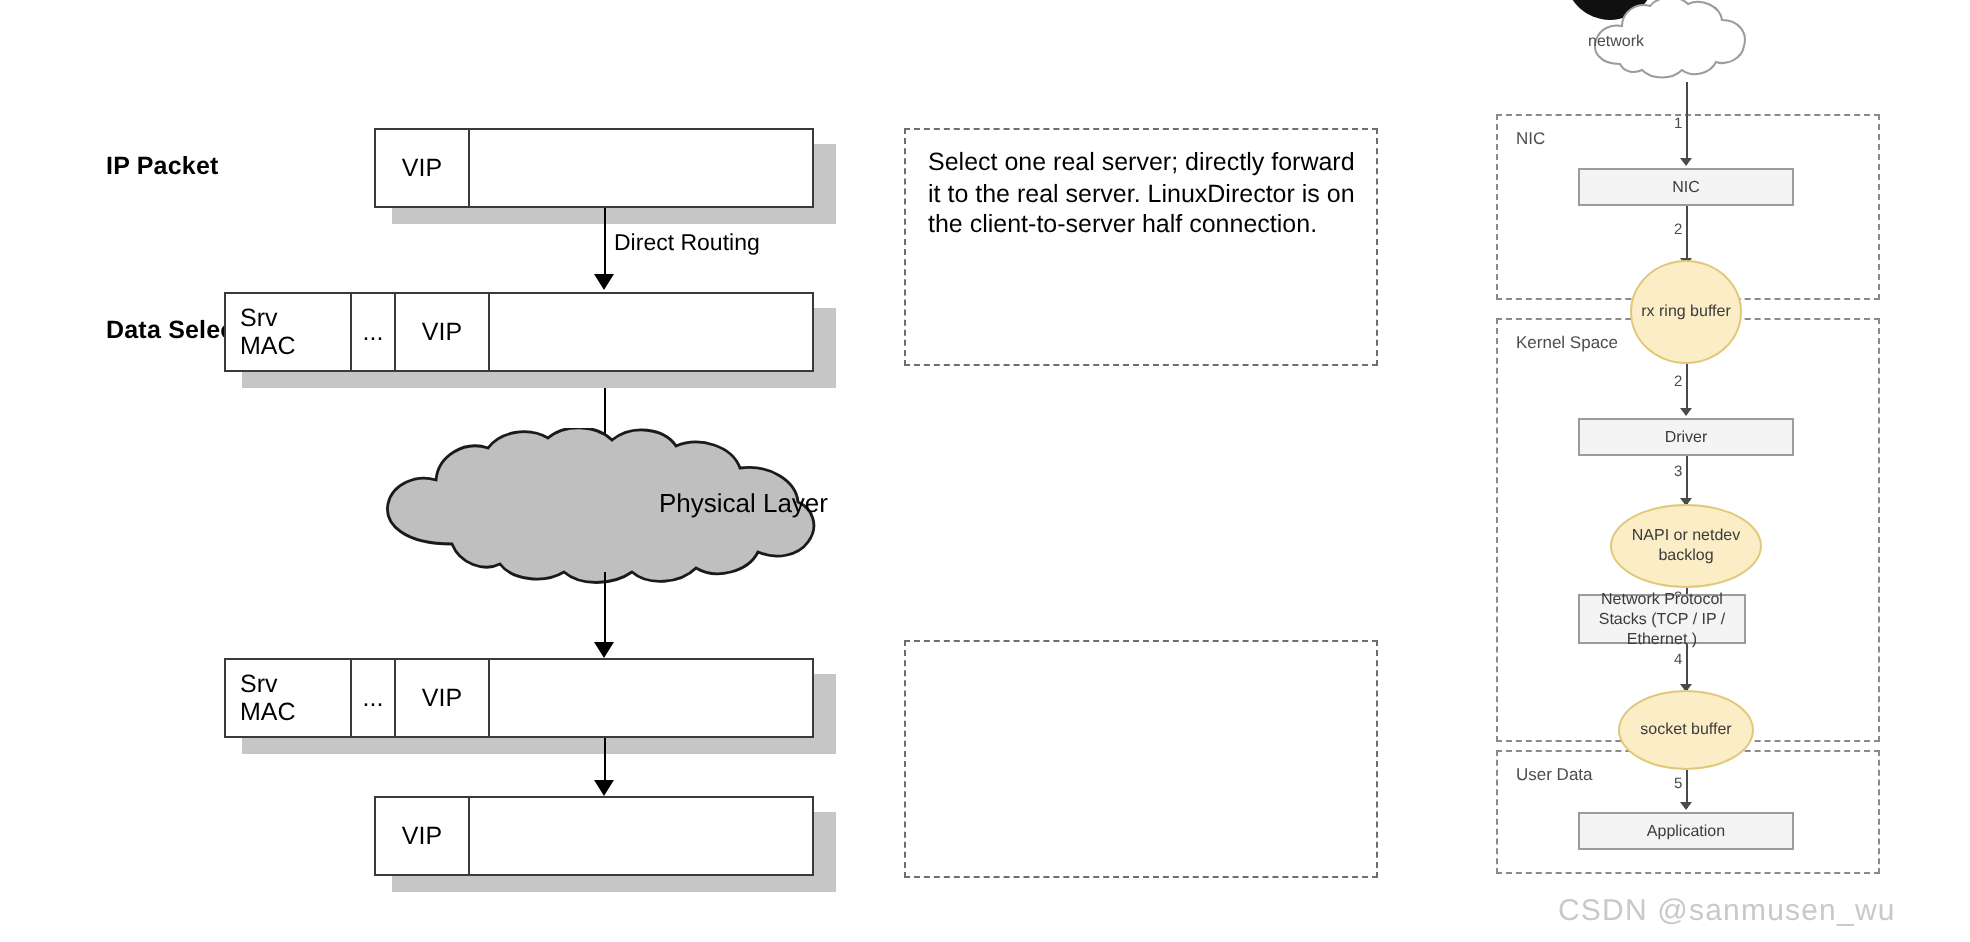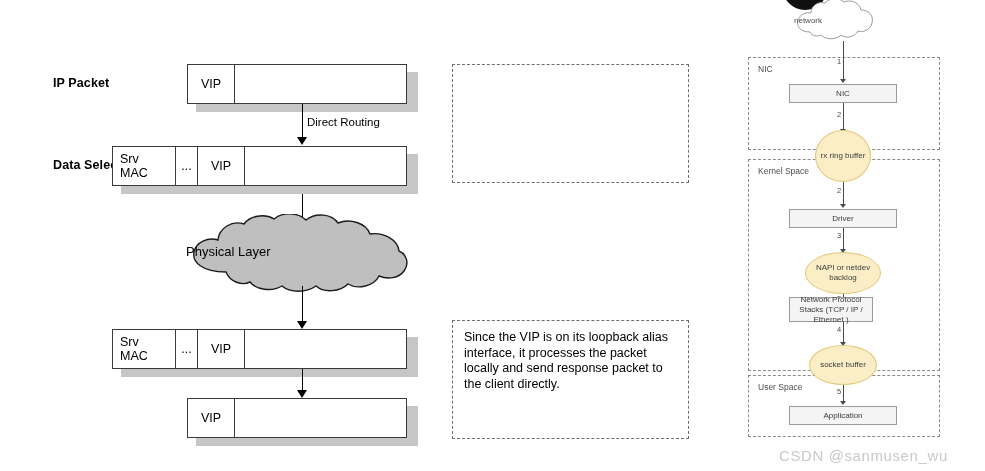--- a/index.html
+++ b/index.html
@@ -21,21 +21,21 @@
 
   
   .vline{position:absolute;width:0;border-left:1.7px solid #000;}
   .ahead{position:absolute;width:0;height:0;
          border-left:5.5px solid transparent;border-right:5.5px solid transparent;
          border-top:8px solid #000;}
   .arrlabel{position:absolute;font-size:11.5px;color:#000;white-space:nowrap;}
 
   
   .cloudwrap{position:absolute;}
-  .cloudtext{position:absolute;width:100%;text-align:left;font-size:13px;color:#000;}
+  .cloudtext{position:absolute;width:100%;text-align:right;font-size:13px;color:#000;}
 
   
   .note{position:absolute;border:1.4px dashed #6e6e6e;box-sizing:border-box;
         background:transparent;padding:9px 10px 8px 11px;}
   .note .title{font-size:12.5px;line-height:15px;margin-bottom:13px;}
   .note .body{font-size:12.5px;line-height:15.6px;}
 
   
   .region{position:absolute;border:1.3px dashed #8a8a8a;box-sizing:border-box;}
   .region .rlabel{position:absolute;left:9px;top:6px;font-size:8.5px;color:#4d4d4d;}
@@ -113,24 +113,24 @@
 <div class="vline" style="left:302px;top:369px;height:24px;"></div>
 <div class="ahead" style="left:297px;top:390px;"></div>
 
 <div class="shadow" style="left:196px;top:406px;width:222px;height:40px;"></div>
 <div class="pktbox" style="left:187px;top:398px;width:220px;height:40px;">
   <div class="cell pad" style="width:47px;">VIP</div>
   <div class="cell last" style="flex:1;"></div>
 </div>
 
 <div class="note" style="left:452px;top:64px;width:237px;height:119px;">
+  <div class="body">Select one real server; directly forward it to the real server. LinuxDirector is on the client-to-server half connection.</div>
 </div>
 
 <div class="note" style="left:452px;top:320px;width:237px;height:119px;">
-  <div class="body">Since the VIP is on its loopback alias interface, it processes the packet locally and send response packet to the client directly.</div>
 </div>
 
 <div class="netcloud" style="left:794px;top:0px;width:82px;height:42px;">
   <svg width="82" height="42" viewBox="0 0 82 42">
     <path d="M16,32 C6,32 2,26 4,20 C6,14 12,12 17,13 C17,6 24,1 31,3
              C35,-2 45,-3 50,2 C57,-1 66,3 67,10 C75,10 80,16 78,23
              C77,29 70,33 64,31 C61,37 52,39 47,35
              C42,40 32,40 27,35 C23,37 18,36 16,32 Z" fill="#ffffff" stroke="#9b9b9b" stroke-width="1"></path>
   </svg>
   <div class="netcloud-text" style="top:16px;">network</div>
@@ -138,21 +138,21 @@
 
 <div class="region" style="left:748px;top:57px;width:192px;height:93px;">
   <div class="rlabel">NIC</div>
 </div>
 
 <div class="region" style="left:748px;top:159px;width:192px;height:212px;text-align:right;">
   <div class="rlabel">Kernel Space</div>
 </div>
 
 <div class="region" style="left:748px;top:375px;width:192px;height:62px;">
-  <div class="rlabel">User Space</div>
+  <div class="rlabel">User Data</div>
 </div>
 
 <div class="nline" style="left:843px;top:41px;height:41px;"></div>
 <div class="nhead" style="left:840px;top:79px;"></div>
 <div class="nnum" style="left:837px;top:57px;">1</div>
 
 <div class="nbox" style="left:789px;top:84px;width:108px;height:19px;">
   <span>NIC</span>
 </div>
 

